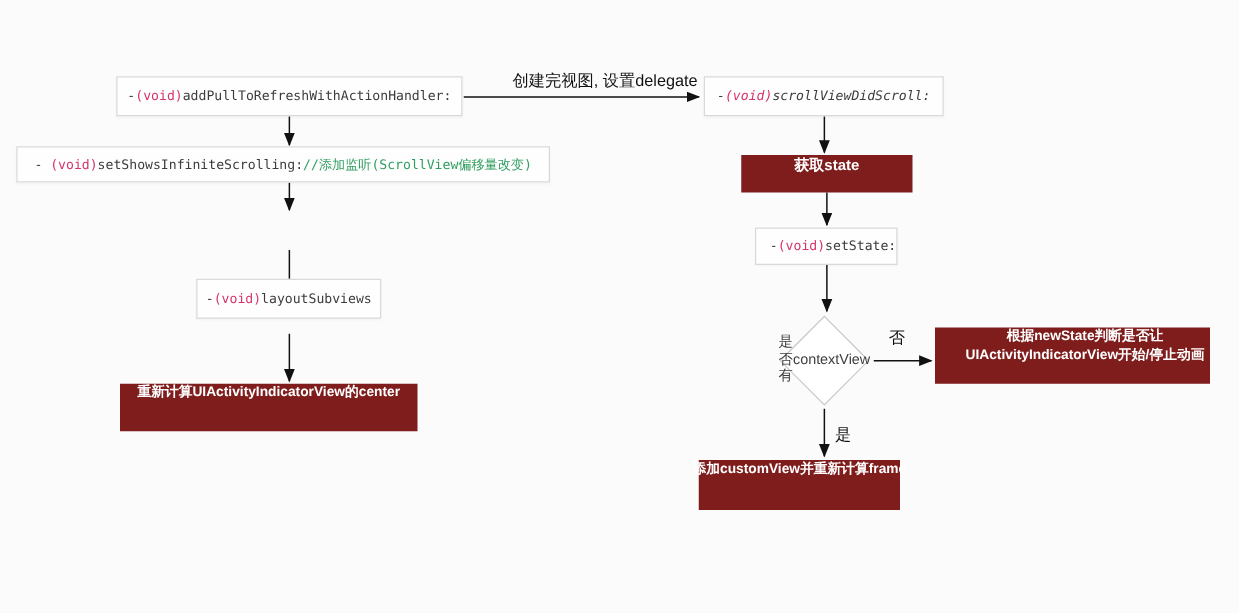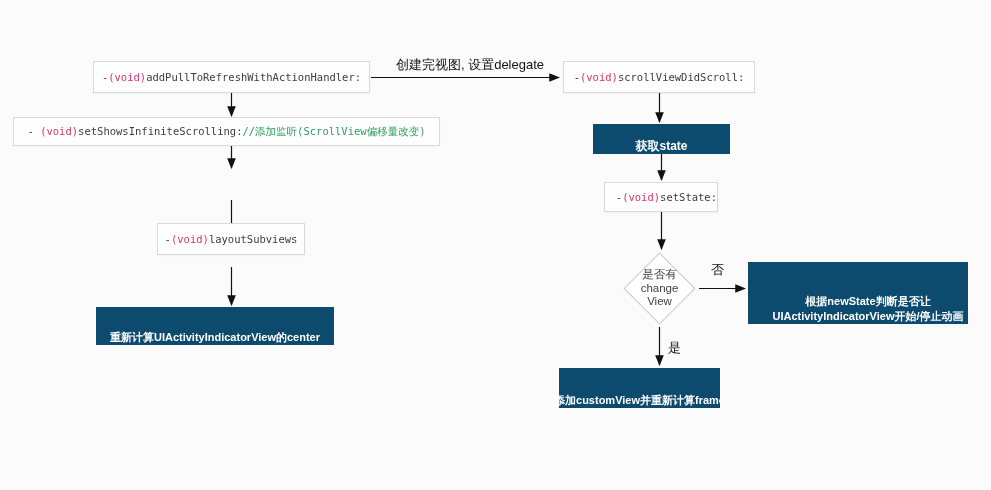--- a/index.html
+++ b/index.html
@@ -25,41 +25,41 @@
     font-family:"DejaVu Sans Mono","Liberation Mono",monospace;
     font-size:10.5px;
     color:#3c3c3c;
     white-space:pre;
   }
   .tok-kw{color:#d6336c;}
   .tok-comment{color:#2f9e5f;}
 
   .green-node{
     position:absolute;
-    background:#0c4a6e;
+    background:#7f1d1d;
     color:#ffffff;
     font-weight:bold;
     font-size:11px;
-    display:flex;flex-direction:column;align-items:center;justify-content:flex-end;
+    display:flex;flex-direction:column;align-items:center;justify-content:flex-start;
     text-align:center;
     box-sizing:border-box;
     line-height:1.35;
     white-space:nowrap;
   }
 
   .diamond-wrap{position:absolute;left:623px;top:252px;width:73px;height:73px;}
   .diamond-shape{
     position:absolute;left:11px;top:11px;width:51px;height:51px;
     background:#ffffff;border:1px solid #c9c9c9;
     transform:rotate(45deg);
     box-sizing:border-box;
   }
   .diamond-text{
     position:absolute;left:0;top:0;width:73px;height:73px;
-    display:flex;flex-direction:column;align-items:center;justify-content:center;
+    display:flex;flex-direction:row;align-items:center;justify-content:center;
     font-size:11.5px;color:#3f3f3f;line-height:1.18;
     text-align:center;
   }
 
   .edge-label{
     position:absolute;
     font-size:13px;color:#111111;
     white-space:nowrap;
   }
   .edge-label.centered{text-align:center;}
@@ -99,47 +99,47 @@
 
 
   <div class="code-node" style="left:157px;top:223px;width:148px;height:32px;">
     <span class="code-line"><span>-</span><span class="tok-kw">(void)</span><span>layoutSubviews</span></span>
   </div>
 
   <div class="green-node" style="left:96px;top:307px;width:238px;height:38px;">
     <div>重新计算UIActivityIndicatorView的center</div>
   </div>
 
-  <div class="code-node" style="left:563px;top:61px;width:192px;height:32px;">
+  <div class="code-node" style="left:563px;top:61px;width:192px;height:32px;font-style:italic;">
     <span class="code-line"><span>-</span><span class="tok-kw">(void)</span><span>scrollViewDidScroll:</span></span>
   </div>
 
   <div class="green-node" style="left:593px;top:124px;width:137px;height:30px;font-size:12px;">
     <div>获取state</div>
   </div>
 
   <div class="code-node" style="left:604px;top:182px;width:114px;height:30px;justify-content:flex-end;">
     <span class="code-line"><span>-</span><span class="tok-kw">(void)</span><span>setState:</span></span>
   </div>
 
   <div class="diamond-wrap">
     <div class="diamond-shape"></div>
     <div class="diamond-text">
       <div>是否有</div>
-      <div>change</div>
+      <div>context</div>
       <div>View</div>
     </div>
   </div>
 
-  <div class="green-node" style="left:748px;top:262px;width:220px;height:62px;padding-left:20px;">
+  <div class="green-node" style="left:748px;top:262px;width:220px;height:45px;padding-left:20px;">
     <div>根据newState判断是否让</div>
     <div>UIActivityIndicatorView开始/停止动画</div>
   </div>
 
   <div class="green-node" style="left:559px;top:368px;width:161px;height:40px;">
     <div>添加customView并重新计算frame</div>
   </div>
 
-  <div class="edge-label centered" style="left:385px;top:56px;width:170px;">创建完视图, 设置delegate</div>
+  <div class="edge-label centered" style="left:399px;top:56px;width:170px;">创建完视图, 设置delegate</div>
   <div class="edge-label" style="left:711px;top:261px;">否</div>
   <div class="edge-label" style="left:668px;top:339px;">是</div>
 
 </div>
 
 </body></html>

